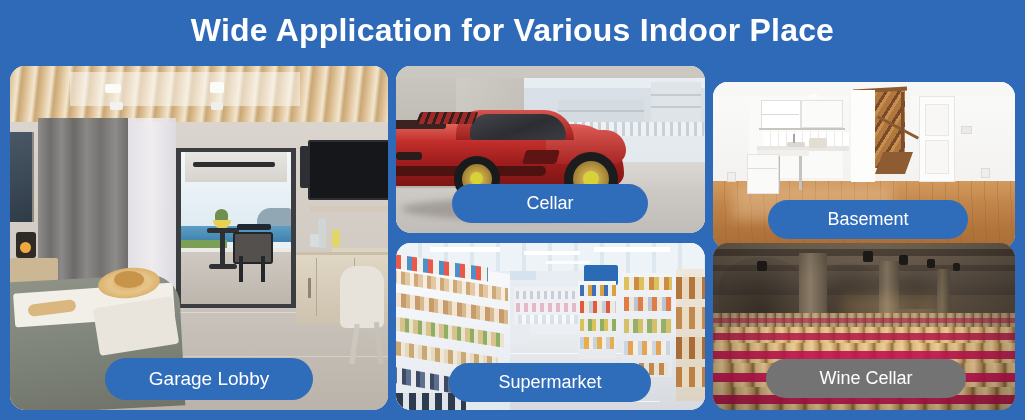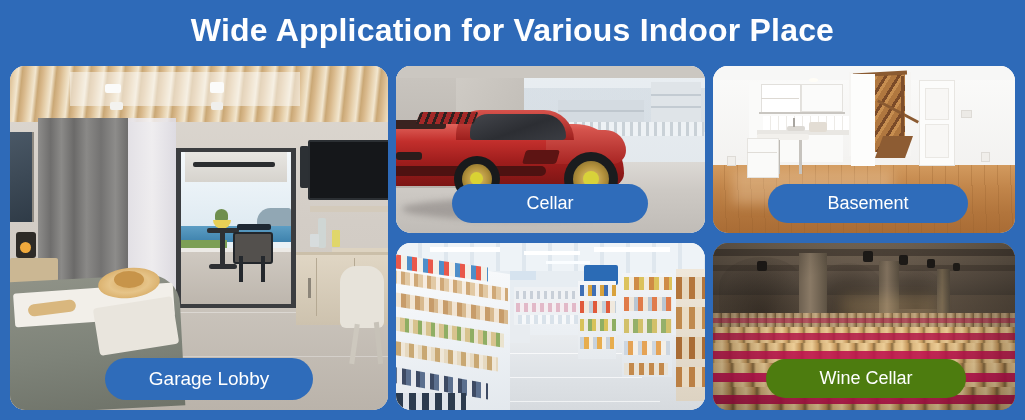--- a/index.html
+++ b/index.html
@@ -17,21 +17,21 @@
     text-align:center;color:#ffffff;
     font-size:32px;font-weight:bold;letter-spacing:.2px;
     line-height:44px;white-space:nowrap;
   }
 
   
   .grid{position:absolute;left:10px;top:66px;width:1005px;height:344px;}
   .card{position:absolute;border-radius:15px;overflow:hidden;background:#cfcfcf;}
   .card-hotel     {left:0px;   top:0px; width:378px; height:344px;}
   .card-garage    {left:386px; top:0px; width:309px; height:167px;}
-  .card-basement  {left:703px; top:0px; width:302px; height:167px;}
+  .card-basement  {left:703px; top:16px; width:302px; height:167px;}
   .card-market    {left:386px; top:177px;width:309px; height:167px;}
   .card-wine      {left:703px; top:177px;width:302px; height:167px;}
 
   .scene{position:absolute;inset:0;overflow:hidden;}
   .scene > *{position:absolute;}
 
   
   .pill{
     position:absolute;background:#2f6cba;border-radius:999px;
     color:#fff;text-align:center;white-space:nowrap;
@@ -563,20 +563,23 @@
         <div class="s-g2d"></div>
         <div class="s-g2e"></div>
 
         <div class="s-gon3"></div>
         <div class="s-g3a"></div>
         <div class="s-g3b"></div>
         <div class="s-g3c"></div>
         <div class="s-g3d"></div>
         <div class="s-endcap"></div>
       </div>
+      <div class="pill pill-small pill-market" style="background: rgb(47, 108, 186); color: rgb(255, 255, 255);">
+        <span>Supermarket</span>
+      </div>
     </div>
 
     <div class="card card-wine">
       <div class="scene">
         <div class="w-bg"></div>
         <div class="w-ceil"></div>
         <div class="w-beam1"></div>
         <div class="w-beam2"></div>
         <div class="w-arch1"></div>
         <div class="w-arch2"></div>
@@ -596,19 +599,19 @@
         <div class="w-r1"></div>
         <div class="w-r1b"></div>
         <div class="w-r2"></div>
         <div class="w-r2b"></div>
         <div class="w-r3"></div>
         <div class="w-r3b"></div>
         <div class="w-r4"></div>
         <div class="w-r4b"></div>
         <div class="w-vig"></div>
       </div>
-      <div class="pill pill-small pill-wine" style="background: #4d7c0f; color: rgb(255, 255, 255);">
+      <div class="pill pill-small pill-wine" style="background: #737373; color: rgb(255, 255, 255);">
         <span>Wine Cellar</span>
       </div>
     </div>
 
   </div>
 </div>
 
 </body></html>

